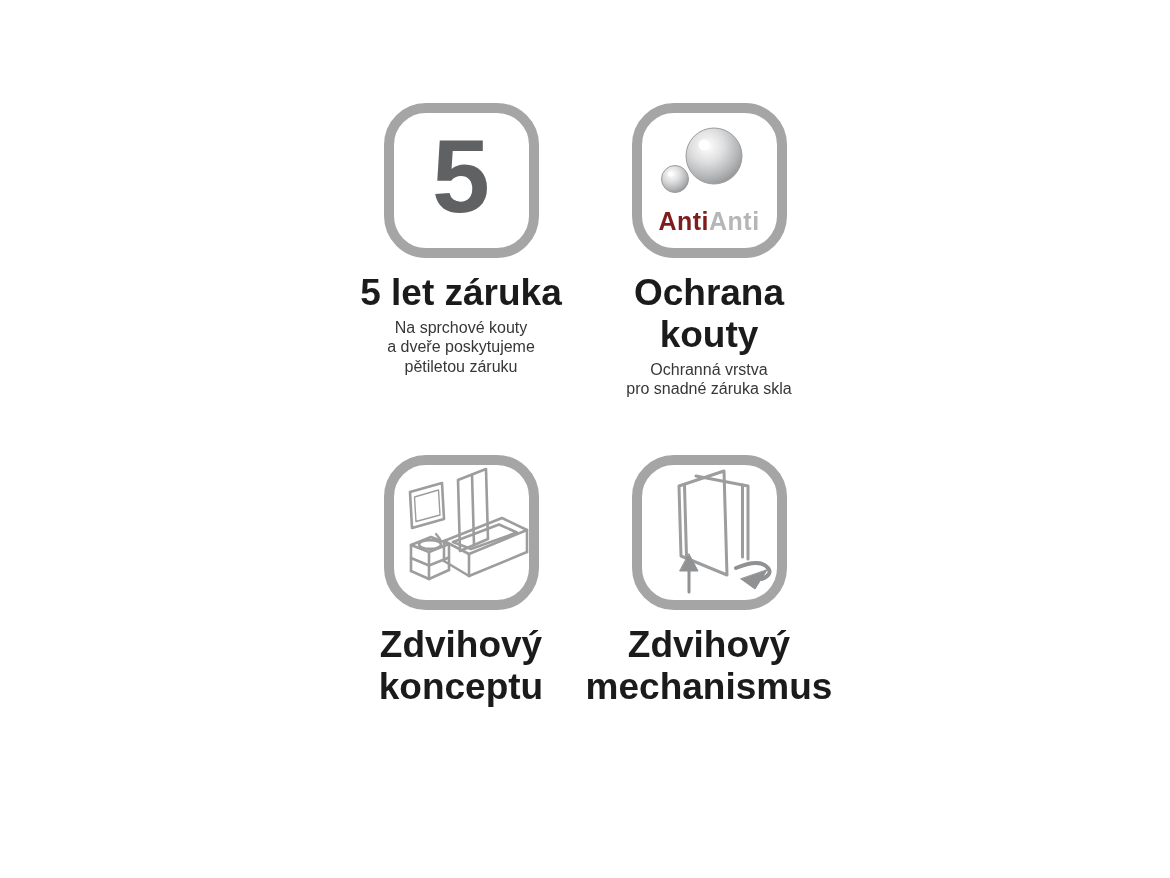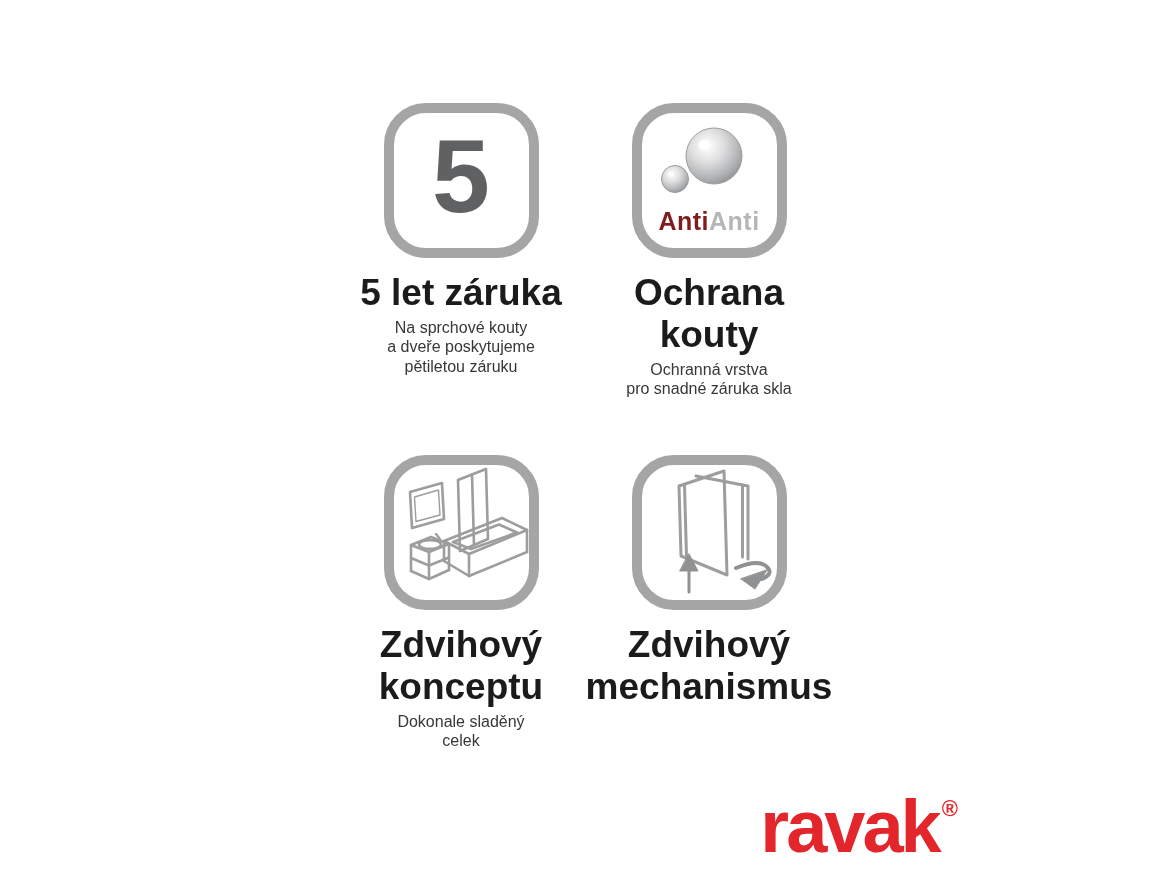--- a/index.html
+++ b/index.html
@@ -176,22 +176,20 @@
           <line x1="45" y1="97" x2="45" y2="124"></line>
           <line x1="65" y1="89" x2="65" y2="115"></line>
           <line x1="27" y1="116" x2="45" y2="124"></line>
           <line x1="45" y1="124" x2="65" y2="115"></line>
 
           <polyline points="27,103 45,110.5 65,102.5"></polyline>
         </svg>
       </div>
       <h3 class="feature-title">Zdvihový
 konceptu</h3>
-      <p class="feature-desc">Dokonale sladěný
-celek</p>
     </div>
 
     <div class="feature">
       <div class="icon-box">
         <svg class="full-svg" width="155" height="155" viewBox="0 0 155 155" fill="none" stroke="#9d9d9d" stroke-width="3" stroke-linejoin="round" stroke-linecap="round">
 
           <polyline points="64,21 116,31 116,104"></polyline>
           <line x1="110.5" y1="30" x2="110.5" y2="102"></line>
 
           <polygon points="47,31 92,16 95,120 49,101"></polygon>
@@ -207,17 +205,14 @@
           </g>
           <polygon points="135,115 123,134 109,124" fill="#8f9193" stroke="#8f9193" stroke-width="1"></polygon>
         </svg>
       </div>
       <h3 class="feature-title">Zdvihový
 mechanismus</h3>
     </div>
 
   </div>
 
-  <div class="logo">
-    <span>ravak</span><span class="reg">®</span>
-  </div>
 
 </div>
 
 </body></html>

